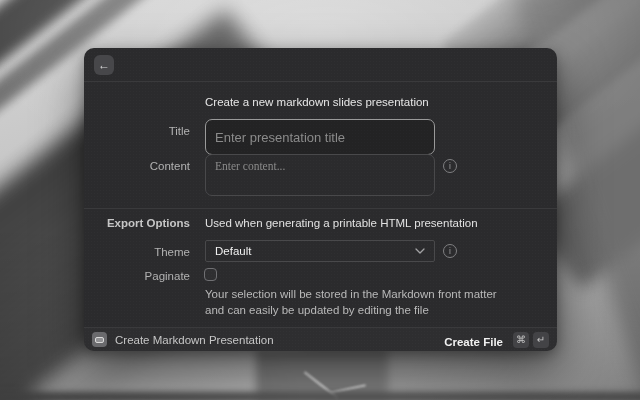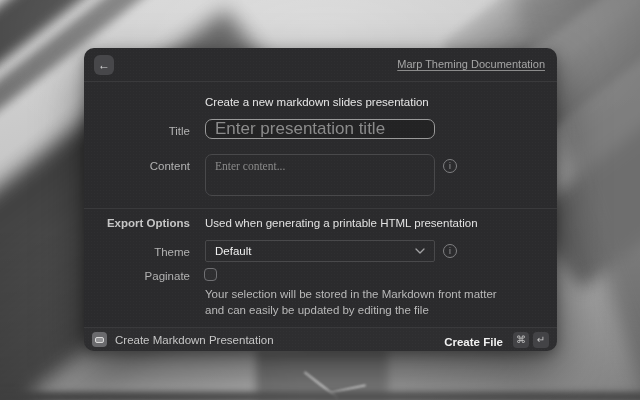--- a/index.html
+++ b/index.html
@@ -46,23 +46,23 @@
 
   .form-desc { position:absolute; left:121px; top:48px; color:#e6e6e6; }
 
   .flabel { position:absolute; left:0; width:106px; text-align:right; color:#b2b2b2; }
   .lbl-title    { top:77px; }
   .lbl-content  { top:112px; }
   .lbl-export   { top:169px; color:#c6c6c6; font-weight:bold; }
   .lbl-theme    { top:198px; }
   .lbl-paginate { top:222px; }
 
-  .title-input { position:absolute; left:121px; top:71px; width:230px; height:20px;
+  .title-input { position:absolute; left:121px; top:71px; width:230px; height:36px;
                  border-radius:7px; border:1px solid #9a9a9a; background:rgba(0,0,0,.18);
-                 color:#f0f0f0; padding:0 9px; font-size:17px; font-family:inherit; outline:none; }
+                 color:#f0f0f0; padding:0 9px; font-size:13px; font-family:inherit; outline:none; }
   .title-input::placeholder { color:#8b8b8b; }
 
   .content-area { position:absolute; left:121px; top:106px; width:230px; height:42px;
                   border-radius:7px; border:1px solid #49494b; background:transparent;
                   color:#f0f0f0; padding:5px 9px; font-size:11.5px; font-family:Liberation Serif, serif;
                   resize:none; outline:none; }
   .content-area::placeholder { color:#8b8b8b; }
 
   .info-icon { position:absolute; width:14px; height:14px; border:1px solid #808082;
                border-radius:50%; color:#9d9d9f; font-size:8.5px; line-height:1;
@@ -117,21 +117,20 @@
   <div class="bgshape s11"></div>
   <div class="bgshape s12"></div>
   <div class="vignette"></div>
 
   <div class="window">
 
     <div class="win-header">
       <button class="back-btn">
         <span>←</span>
       </button>
-      <span class="doc-link">Marp Theming Documentation</span>
     </div>
 
     <div class="form-desc">Create a new markdown slides presentation</div>
 
     <div class="flabel lbl-title">Title</div>
     <input class="title-input" type="text" placeholder="Enter presentation title" style="">
 
     <div class="flabel lbl-content">Content</div>
     <textarea class="content-area" placeholder="Enter content..." style=""></textarea>
     <div class="info-icon info-content">i</div>

